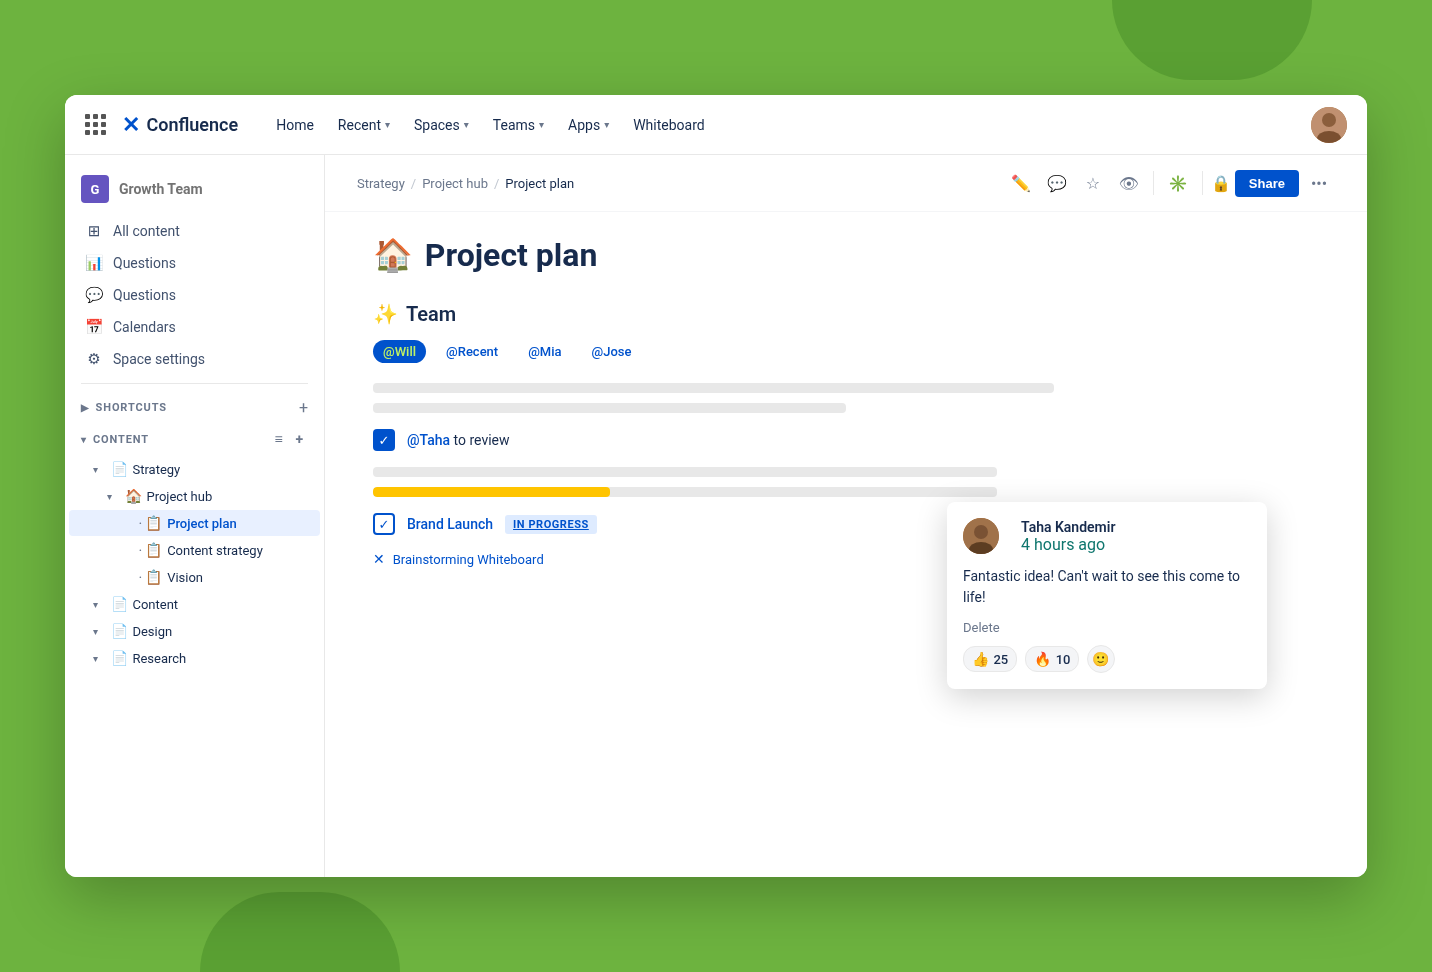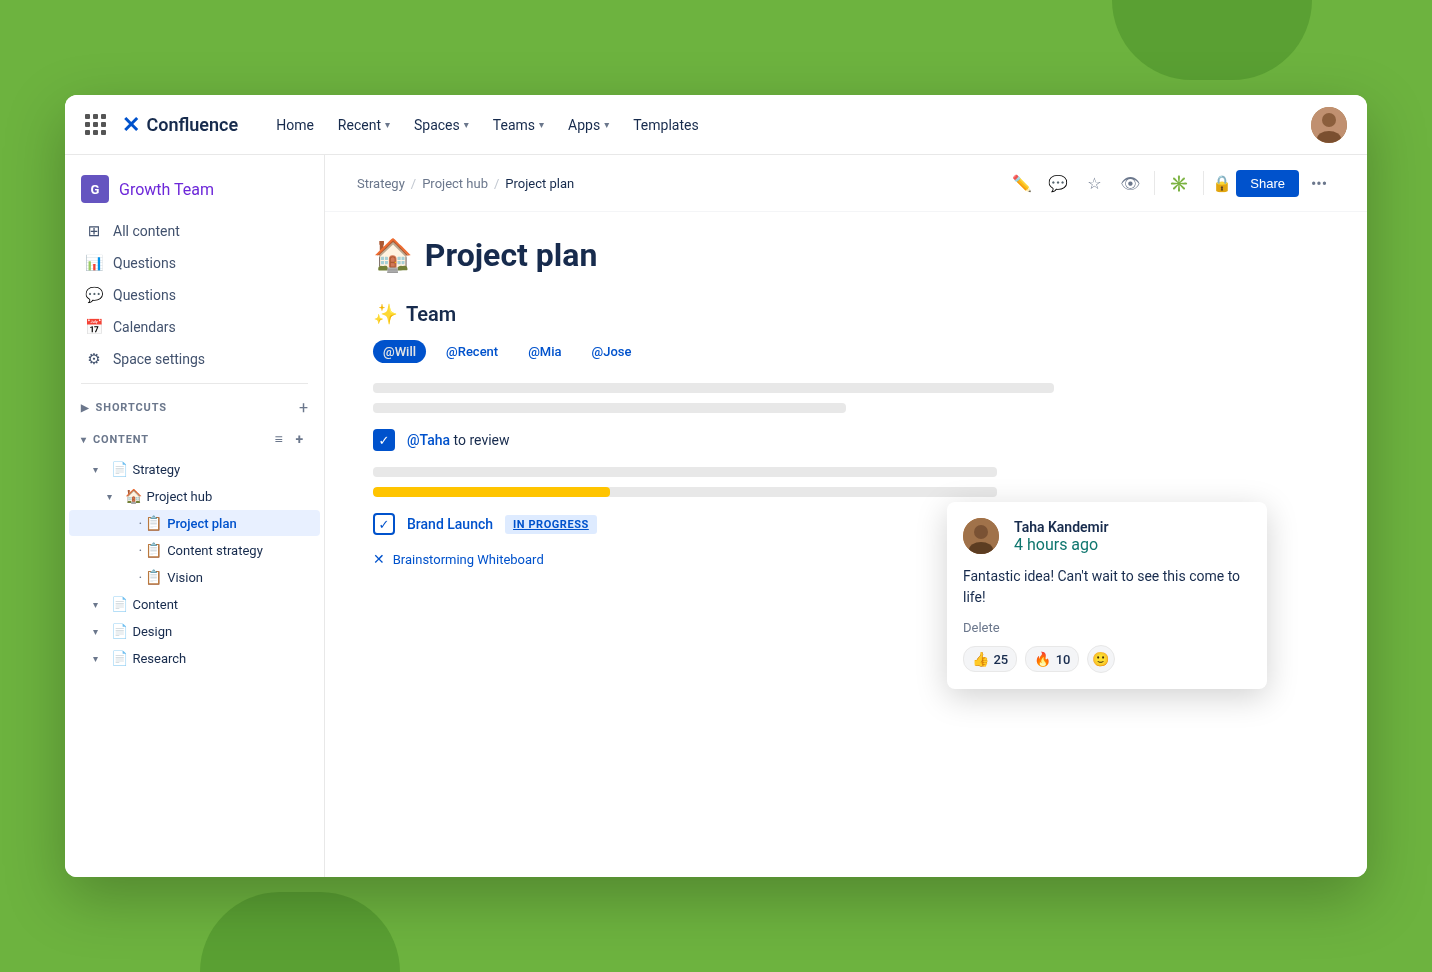--- a/index.html
+++ b/index.html
@@ -132,23 +132,23 @@
       background: #6554c0;
       border-radius: 4px;
       display: flex;
       align-items: center;
       justify-content: center;
       color: white;
       font-size: 13px;
       font-weight: 700;
     }
     .space-name {
-      font-size: 16px;
-      font-weight: 400;
-      color: #6d28d9;
+      font-size: 14px;
+      font-weight: 700;
+      color: #737373;
     }
 
     .sidebar-item {
       display: flex;
       align-items: center;
       gap: 10px;
       padding: 7px 16px;
       font-size: 14px;
       color: #42526e;
       cursor: pointer;
@@ -273,21 +273,21 @@
     }
     .action-divider { width: 1px; height: 24px; background: #e8e8e8; margin: 0 4px; }
 
     .share-btn {
       background: #0052cc;
       color: white;
       border: none;
       border-radius: 4px;
       padding: 6px 14px;
       font-size: 13px;
-      font-weight: 400;
+      font-weight: 700;
       cursor: pointer;
       display: flex;
       align-items: center;
     }
     .lock-icon { color: #6b778c; font-size: 16px; }
 
     
     .page-body {
       padding: 24px 48px;
       position: relative;
@@ -328,21 +328,21 @@
     }
     .mention {
       padding: 4px 10px;
       border-radius: 20px;
       font-size: 13px;
       font-weight: 500;
       cursor: pointer;
     }
     .mention-primary {
       background: #0052cc;
-      color: #e5e5e5;
+      color: #bef264;
     }
     .mention-secondary {
       color: #0052cc;
       background: transparent;
     }
 
     
     .content-line {
       height: 10px;
       background: #e8e8e8;
@@ -447,21 +447,21 @@
       width: 320px;
       background: white;
       border-radius: 8px;
       box-shadow: 0 8px 32px rgba(0,0,0,0.18);
       padding: 16px;
       z-index: 100;
     }
     .comment-header {
       display: flex;
       align-items: center;
-      gap: 15px;
+      gap: 22px;
       margin-bottom: 12px;
     }
     .comment-avatar {
       width: 36px; height: 36px;
       border-radius: 50%;
       background: linear-gradient(135deg, #b87333 0%, #8b5e3c 100%);
       display: flex;
       align-items: center;
       justify-content: center;
       font-size: 18px;
@@ -562,21 +562,21 @@
       </div>
       <div class="nav-item">
         <span>Teams</span>
         <span class="nav-chevron">▾</span>
       </div>
       <div class="nav-item">
         <span>Apps</span>
         <span class="nav-chevron">▾</span>
       </div>
       <div class="nav-item">
-        <span>Templates</span>
+        <span>Whiteboard</span>
       </div>
     </div>
 
     <div class="nav-avatar">
       <div class="avatar-img">
 
         <svg width="36" height="36" viewBox="0 0 36 36" style="border-radius:50%;">
           <rect width="36" height="36" fill="#c09070"></rect>
           <circle cx="18" cy="13" r="7" fill="#8b5e3c"></circle>
           <ellipse cx="18" cy="32" rx="12" ry="8" fill="#7a4f30"></ellipse>

